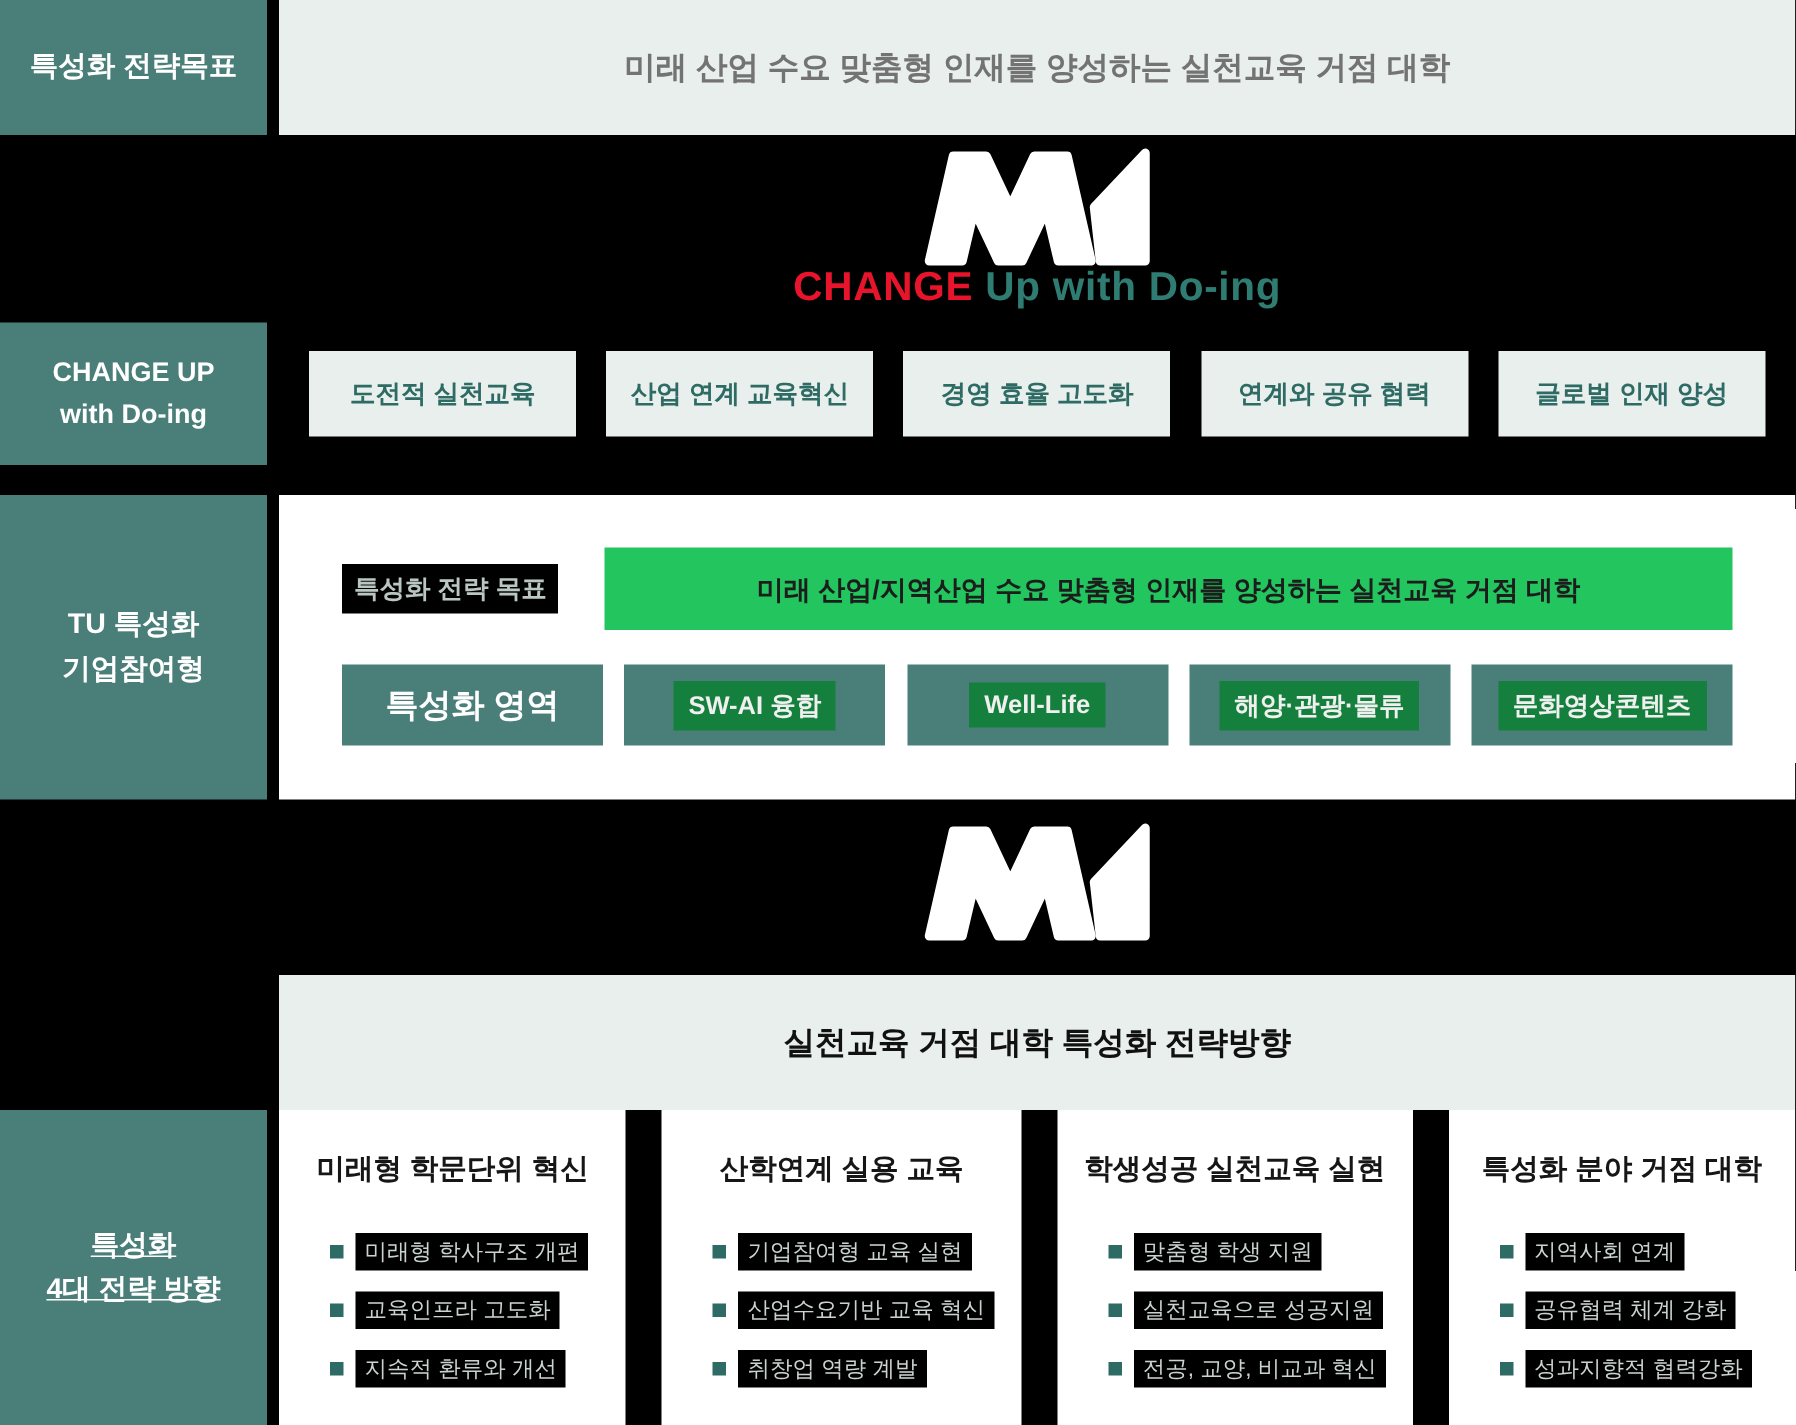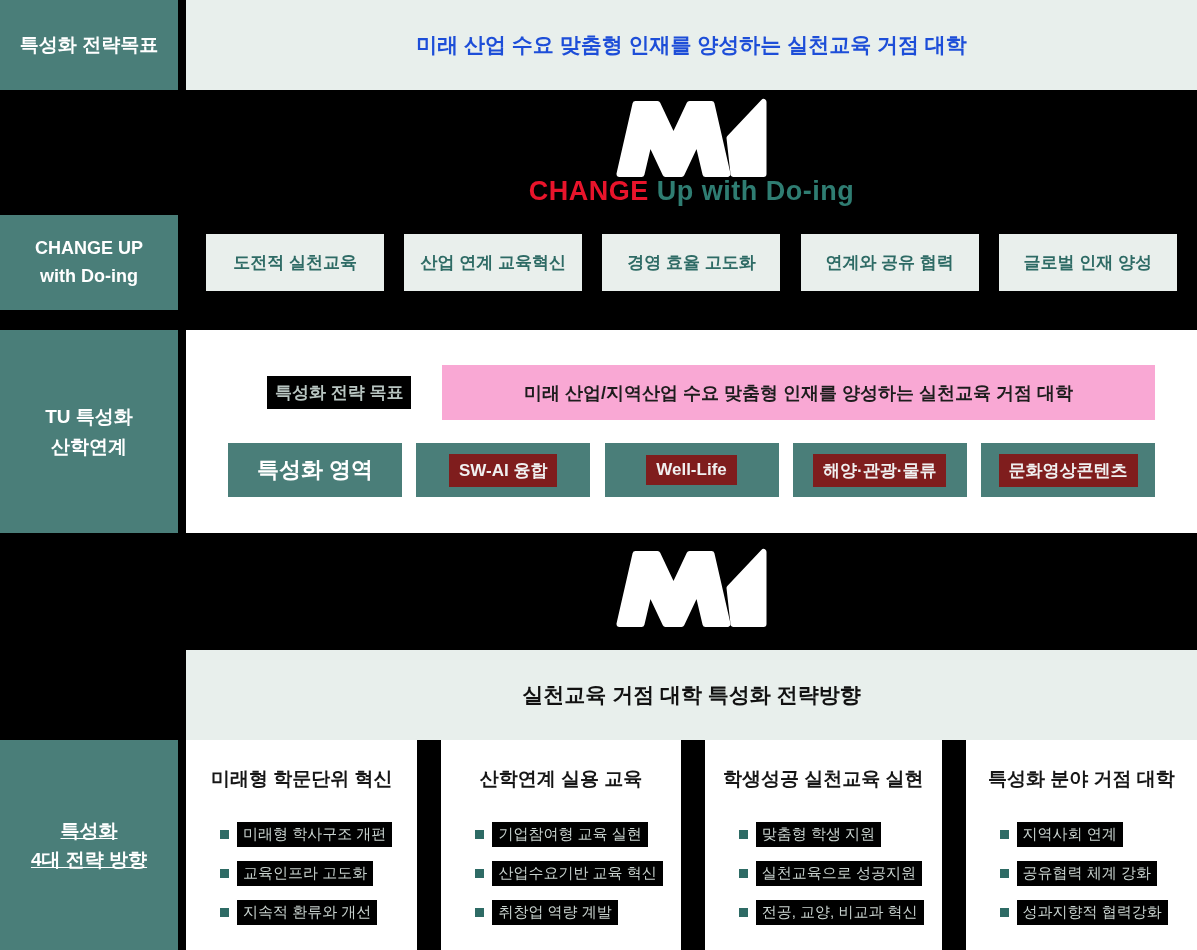--- a/index.html
+++ b/index.html
@@ -35,21 +35,21 @@
   
   .panel-light {
     position: absolute;
     left: 186px;
     width: 1011px;
     background: #e8efec;
     display: flex;
     align-items: center;
     justify-content: center;
   }
-  .goal-panel { top: 0; height: 90px; font-size: 21px; font-weight: bold; color: #1d4ed8; }
+  .goal-panel { top: 0; height: 90px; font-size: 21px; font-weight: bold; color: #737373; }
   .direction-panel { top: 650px; height: 90px; font-size: 21px; font-weight: bold; color: #111111; }
 
   
   .logo {
     position: absolute;
     width: 165px;
     height: 80px;
     left: 609px;
   }
   .logo-1 { top: 98px; }
@@ -95,38 +95,38 @@
   .tu-panel {
     position: absolute;
     left: 186px;
     top: 330px;
     width: 1011px;
     height: 203px;
     background: #ffffff;
     box-sizing: border-box;
     padding: 35px 42px 0 42px;
   }
-  .tu-goal-row { display: flex; align-items: stretch; height: 55px; margin-left: 39px; }
+  .tu-goal-row { display: flex; align-items: stretch; height: 55px; }
   .tu-goal-label-wrap {
     width: 175px;
     flex: none;
     display: flex;
     align-items: center;
   }
   .goal-label-chip {
     background: #000000;
     color: #b9c6c2;
     font-weight: bold;
     font-size: 17px;
     padding: 5px 8px;
     white-space: nowrap;
   }
   .tu-goal-box {
     flex: 1;
-    background: #f9a8d4;
+    background: #22c55e;
     display: flex;
     align-items: center;
     justify-content: center;
     font-size: 18px;
     font-weight: bold;
     color: #1d1d1d;
   }
   .tu-area-row {
     margin-top: 23px;
     display: flex;
@@ -135,21 +135,21 @@
   .area-box {
     width: 174px;
     height: 54px;
     background: #4a7e79;
     display: flex;
     align-items: center;
     justify-content: center;
   }
   .area-label { color: #ffffff; font-weight: bold; font-size: 22px; }
   .area-chip {
-    background: #7f1d1d;
+    background: #15803d;
     color: #f0f0f0;
     font-weight: bold;
     font-size: 17px;
     padding: 5px 10px;
     white-space: nowrap;
   }
 
   
   .cards {
     position: absolute;
@@ -218,21 +218,21 @@
   <div class="changeup-items">
     <div class="changeup-item">도전적 실천교육</div>
     <div class="changeup-item">산업 연계 교육혁신</div>
     <div class="changeup-item">경영 효율 고도화</div>
     <div class="changeup-item">연계와 공유 협력</div>
     <div class="changeup-item">글로벌 인재 양성</div>
   </div>
 
   <div class="sidebar sb-tu">
     <span>TU 특성화</span>
-    <span>산학연계</span>
+    <span>기업참여형</span>
   </div>
   <div class="tu-panel">
     <div class="tu-goal-row">
       <div class="tu-goal-label-wrap">
         <span class="goal-label-chip">특성화 전략 목표</span>
       </div>
       <div class="tu-goal-box">
         <span>미래 산업/지역산업 수요 맞춤형 인재를 양성하는 실천교육 거점 대학</span>
       </div>
     </div>

